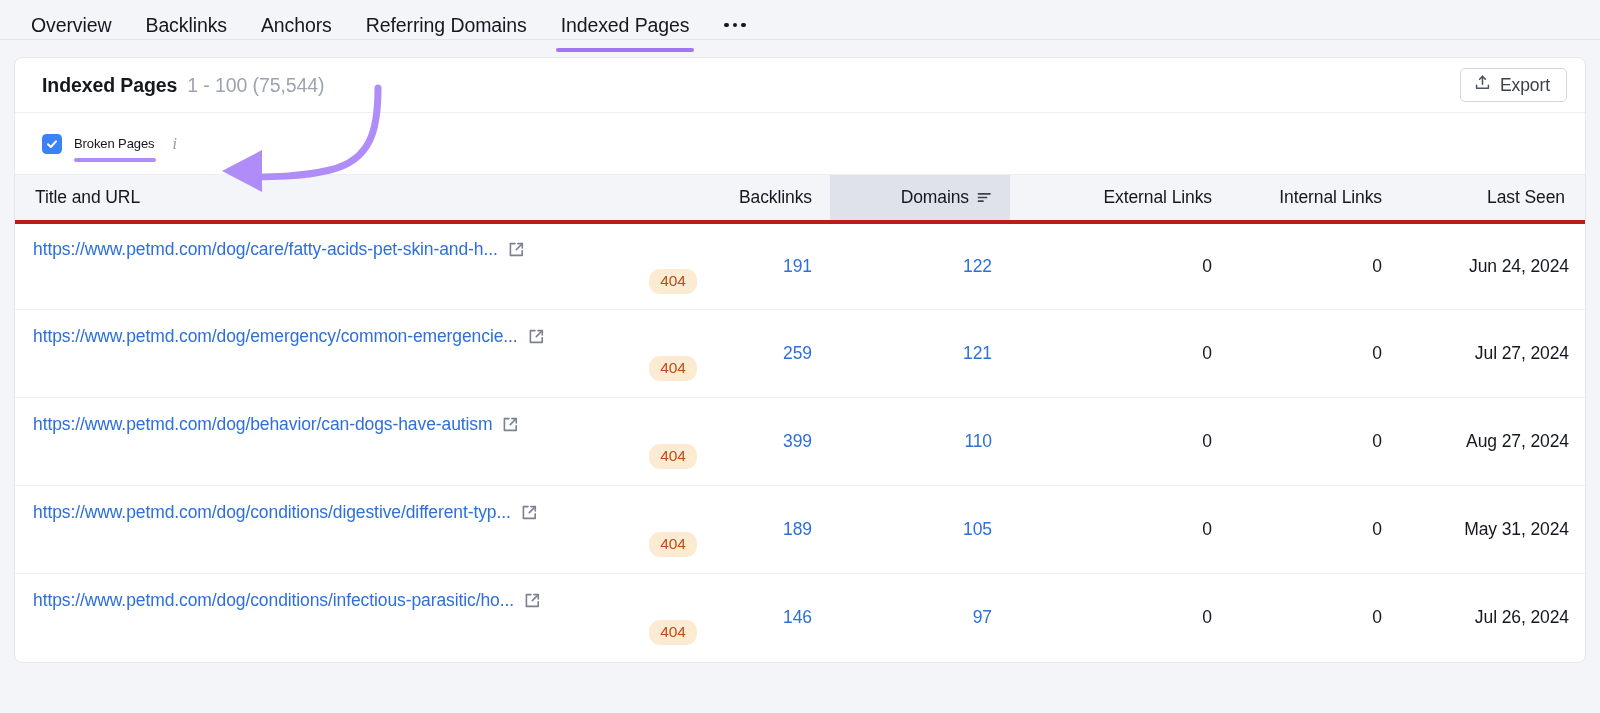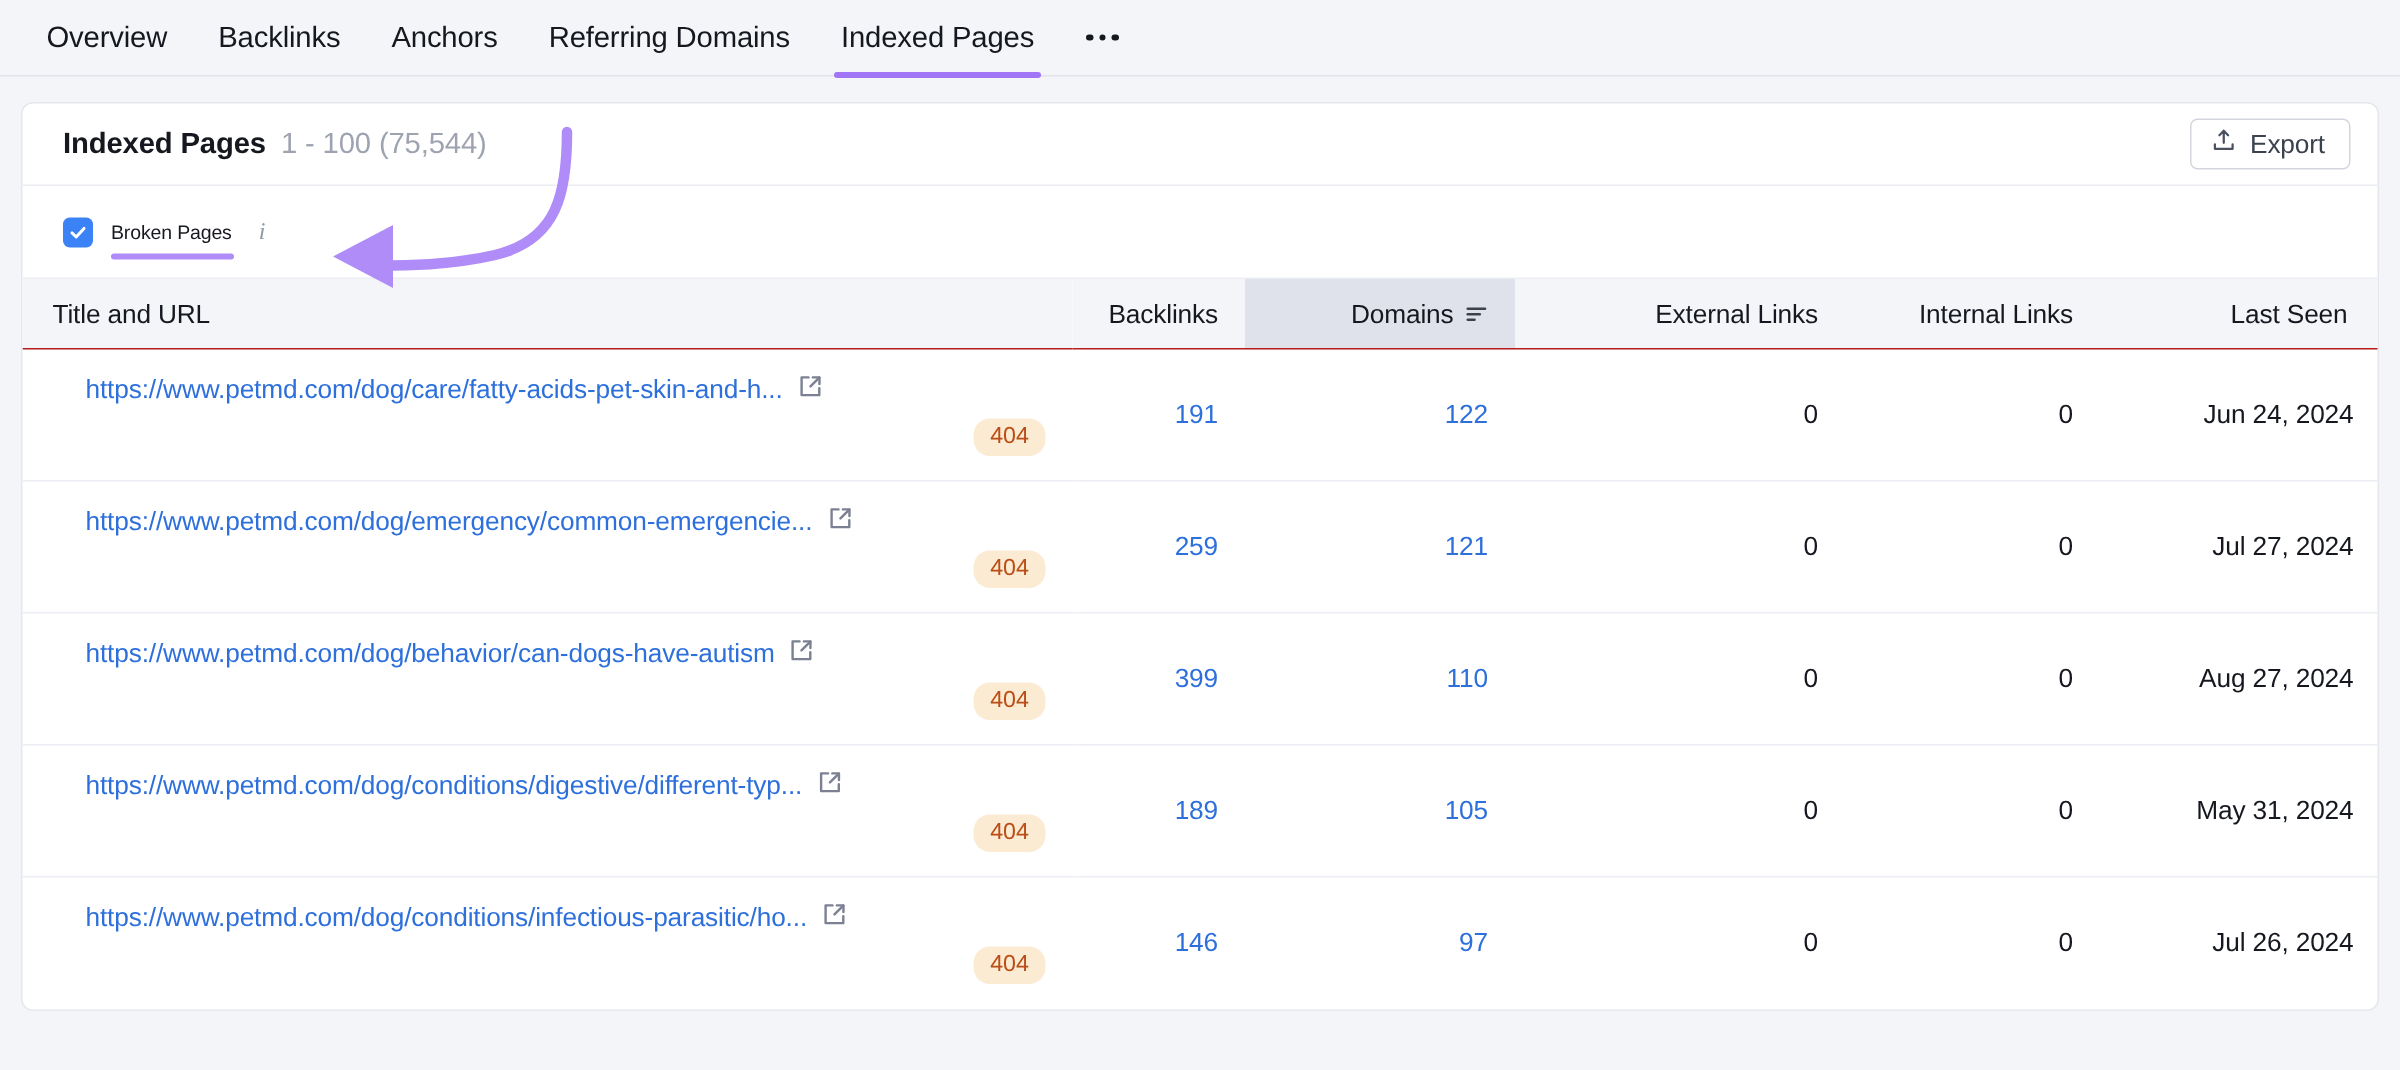--- a/index.html
+++ b/index.html
@@ -8,21 +8,21 @@
     width: 1600px;
     height: 713px;
     background: #f4f5f9;
     font-family: "Liberation Sans", sans-serif;
     overflow: hidden;
   }
 
   
   .tabbar {
     position: relative;
-    height: 51px;
+    height: 40px;
     background: #f4f5f9;
     display: flex;
     align-items: flex-start;
     padding: 0 4px 0 14px;
     gap: 0;
     border-bottom: 1px solid #e2e4ea;
   }
   .tab {
     position: relative;
     height: 50px;
@@ -171,21 +171,21 @@
     table-layout: fixed;
   }
   table.grid thead th {
     background: #f4f5f9;
     height: 47px;
     font-size: 17.5px;
     font-weight: normal;
     color: #15181f;
     letter-spacing: -0.1px;
     border-top: 1px solid #eceef3;
-    border-bottom: 1px solid #b91c1c;
+    border-bottom: 4px solid #b91c1c;
     padding: 0 18px;
     text-align: right;
     white-space: nowrap;
   }
   table.grid thead th.first { text-align: left; padding-left: 20px; }
   table.grid thead th.sorted {
     background: #e0e2eb;
   }
   .th-inner {
     display: inline-flex;
@@ -204,22 +204,22 @@
     color: #15181f;
     letter-spacing: -0.1px;
     vertical-align: middle;
     white-space: nowrap;
   }
   table.grid tbody tr:last-child td { border-bottom: none; }
   td.urlcell { text-align: left; padding-left: 20px; }
 
   .urlline {
     display: flex;
+    align-items: center;
     gap: 10px;
-    margin-left: 24px;
   }
   .urltext {
     font-size: 17.5px;
     color: #2d6fdb;
     letter-spacing: -0.1px;
     cursor: pointer;
   }
   .ext-icon { cursor: pointer; flex: none; display: block; }
 
   .badge404 {

